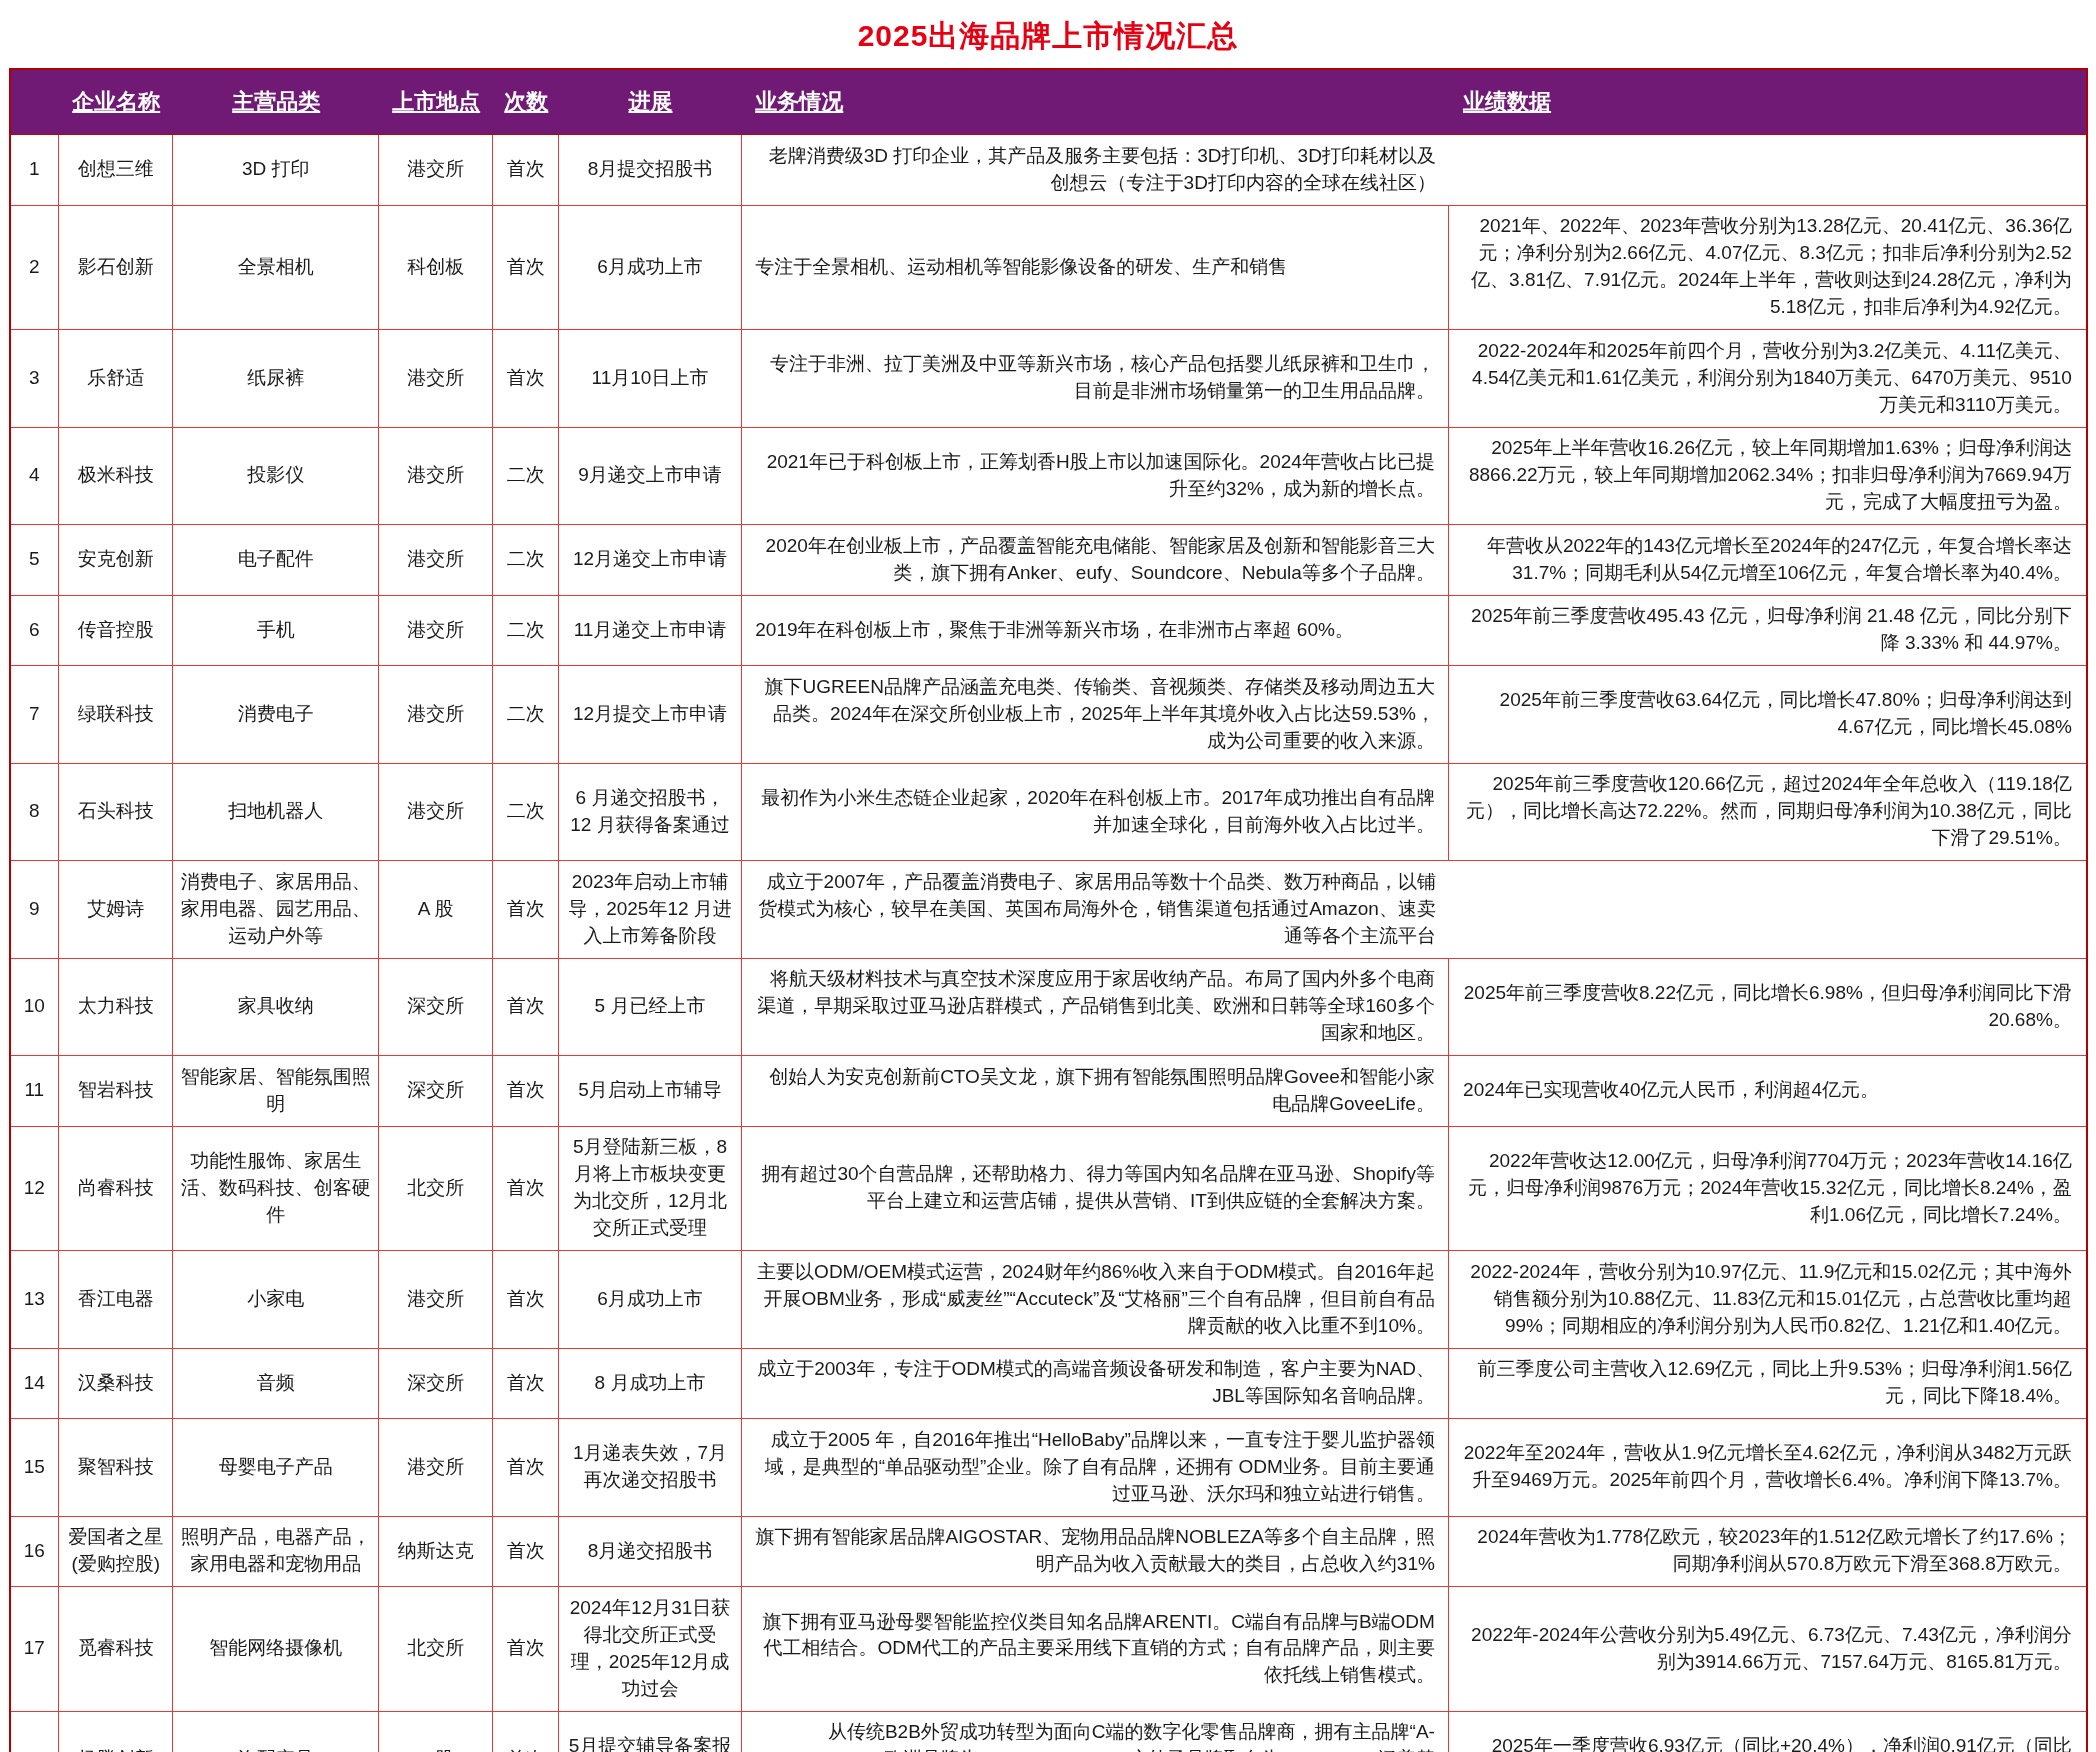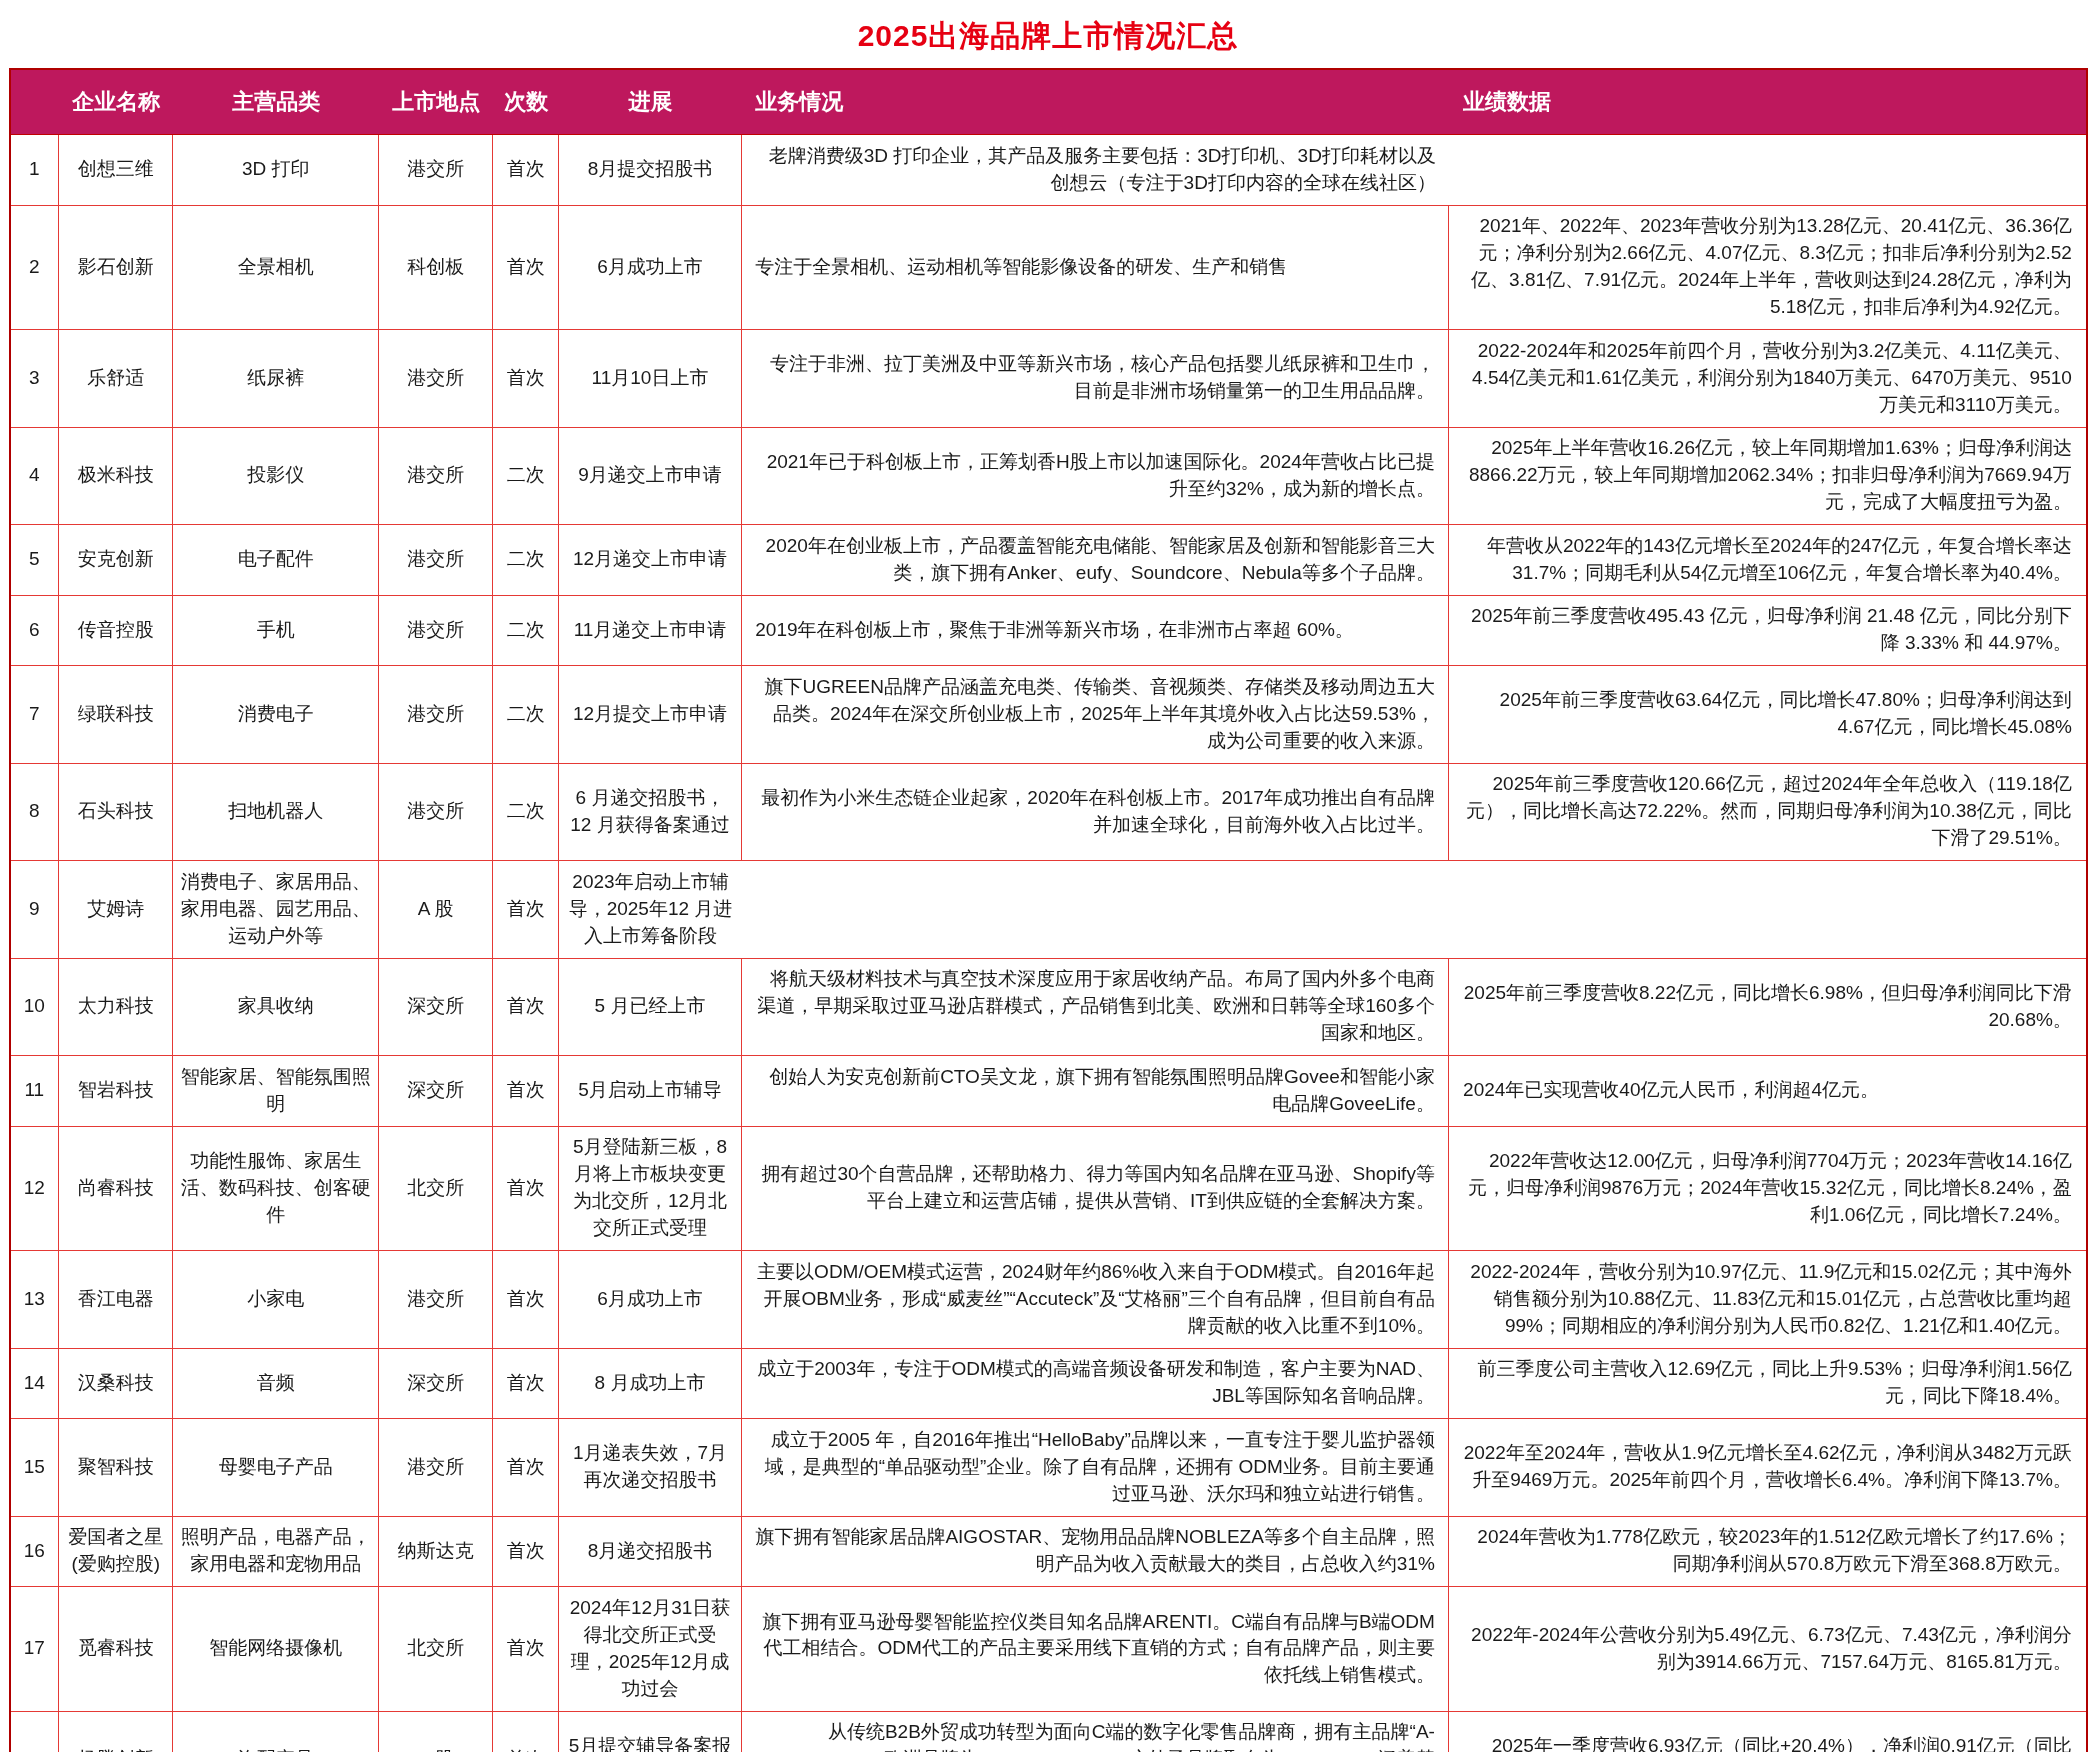--- a/index.html
+++ b/index.html
@@ -57,21 +57,21 @@
     padding:7.8px 13.6px;
   }
   .body-row{min-height:68px;}
 </style>
 </head>
 <body>
 
 <div class="page">
   <div class="title" style="color: rgb(230, 0, 18);">2025出海品牌上市情况汇总</div>
   <div class="table" style="border-color: rgb(176, 0, 0);">
-    <div class="tr thead" style="background: #be185d; color: rgb(255, 255, 255);">
+    <div class="tr thead" style="background: #701a75; color: rgb(255, 255, 255); text-decoration: underline;">
         <div class="td c0"></div>
         <div class="td c1">企业名称</div>
         <div class="td c2">主营品类</div>
         <div class="td c3">上市地点</div>
         <div class="td c4">次数</div>
         <div class="td c5">进展</div>
         <div class="td c6">业务情况</div>
         <div class="td c7">业绩数据</div>
       </div>
     <div>
@@ -154,20 +154,21 @@
           <div class="td c6" style="border-color: rgb(229, 57, 53);">最初作为小米生态链企业起家，2020年在科创板上市。2017年成功推出自有品牌并加速全球化，目前海外收入占比过半。</div>
           <div class="td c7" style="border-color: rgb(229, 57, 53);">2025年前三季度营收120.66亿元，超过2024年全年总收入（119.18亿元），同比增长高达72.22%。然而，同期归母净利润为10.38亿元，同比下滑了29.51%。</div>
         </div>
         <div class="tr body-row" style="border-color: rgb(229, 57, 53);">
           <div class="td c0" style="border-color: rgb(229, 57, 53);">9</div>
           <div class="td c1" style="border-color: rgb(229, 57, 53);">艾姆诗</div>
           <div class="td c2" style="border-color: rgb(229, 57, 53);">消费电子、家居用品、家用电器、园艺用品、运动户外等</div>
           <div class="td c3" style="border-color: rgb(229, 57, 53);">A 股</div>
           <div class="td c4" style="border-color: rgb(229, 57, 53);">首次</div>
           <div class="td c5" style="border-color: rgb(229, 57, 53);">2023年启动上市辅导，2025年12 月进入上市筹备阶段</div>
+          <div class="td c6" style="border-color: rgb(229, 57, 53);">成立于2007年，产品覆盖消费电子、家居用品等数十个品类、数万种商品，以铺货模式为核心，较早在美国、英国布局海外仓，销售渠道包括通过Amazon、速卖通等各个主流平台</div>
         </div>
         <div class="tr body-row" style="border-color: rgb(229, 57, 53);">
           <div class="td c0" style="border-color: rgb(229, 57, 53);">10</div>
           <div class="td c1" style="border-color: rgb(229, 57, 53);">太力科技</div>
           <div class="td c2" style="border-color: rgb(229, 57, 53);">家具收纳</div>
           <div class="td c3" style="border-color: rgb(229, 57, 53);">深交所</div>
           <div class="td c4" style="border-color: rgb(229, 57, 53);">首次</div>
           <div class="td c5" style="border-color: rgb(229, 57, 53);">5 月已经上市</div>
           <div class="td c6" style="border-color: rgb(229, 57, 53);">将航天级材料技术与真空技术深度应用于家居收纳产品。布局了国内外多个电商渠道，早期采取过亚马逊店群模式，产品销售到北美、欧洲和日韩等全球160多个国家和地区。</div>
           <div class="td c7" style="border-color: rgb(229, 57, 53);">2025年前三季度营收8.22亿元，同比增长6.98%，但归母净利润同比下滑20.68%。</div>

